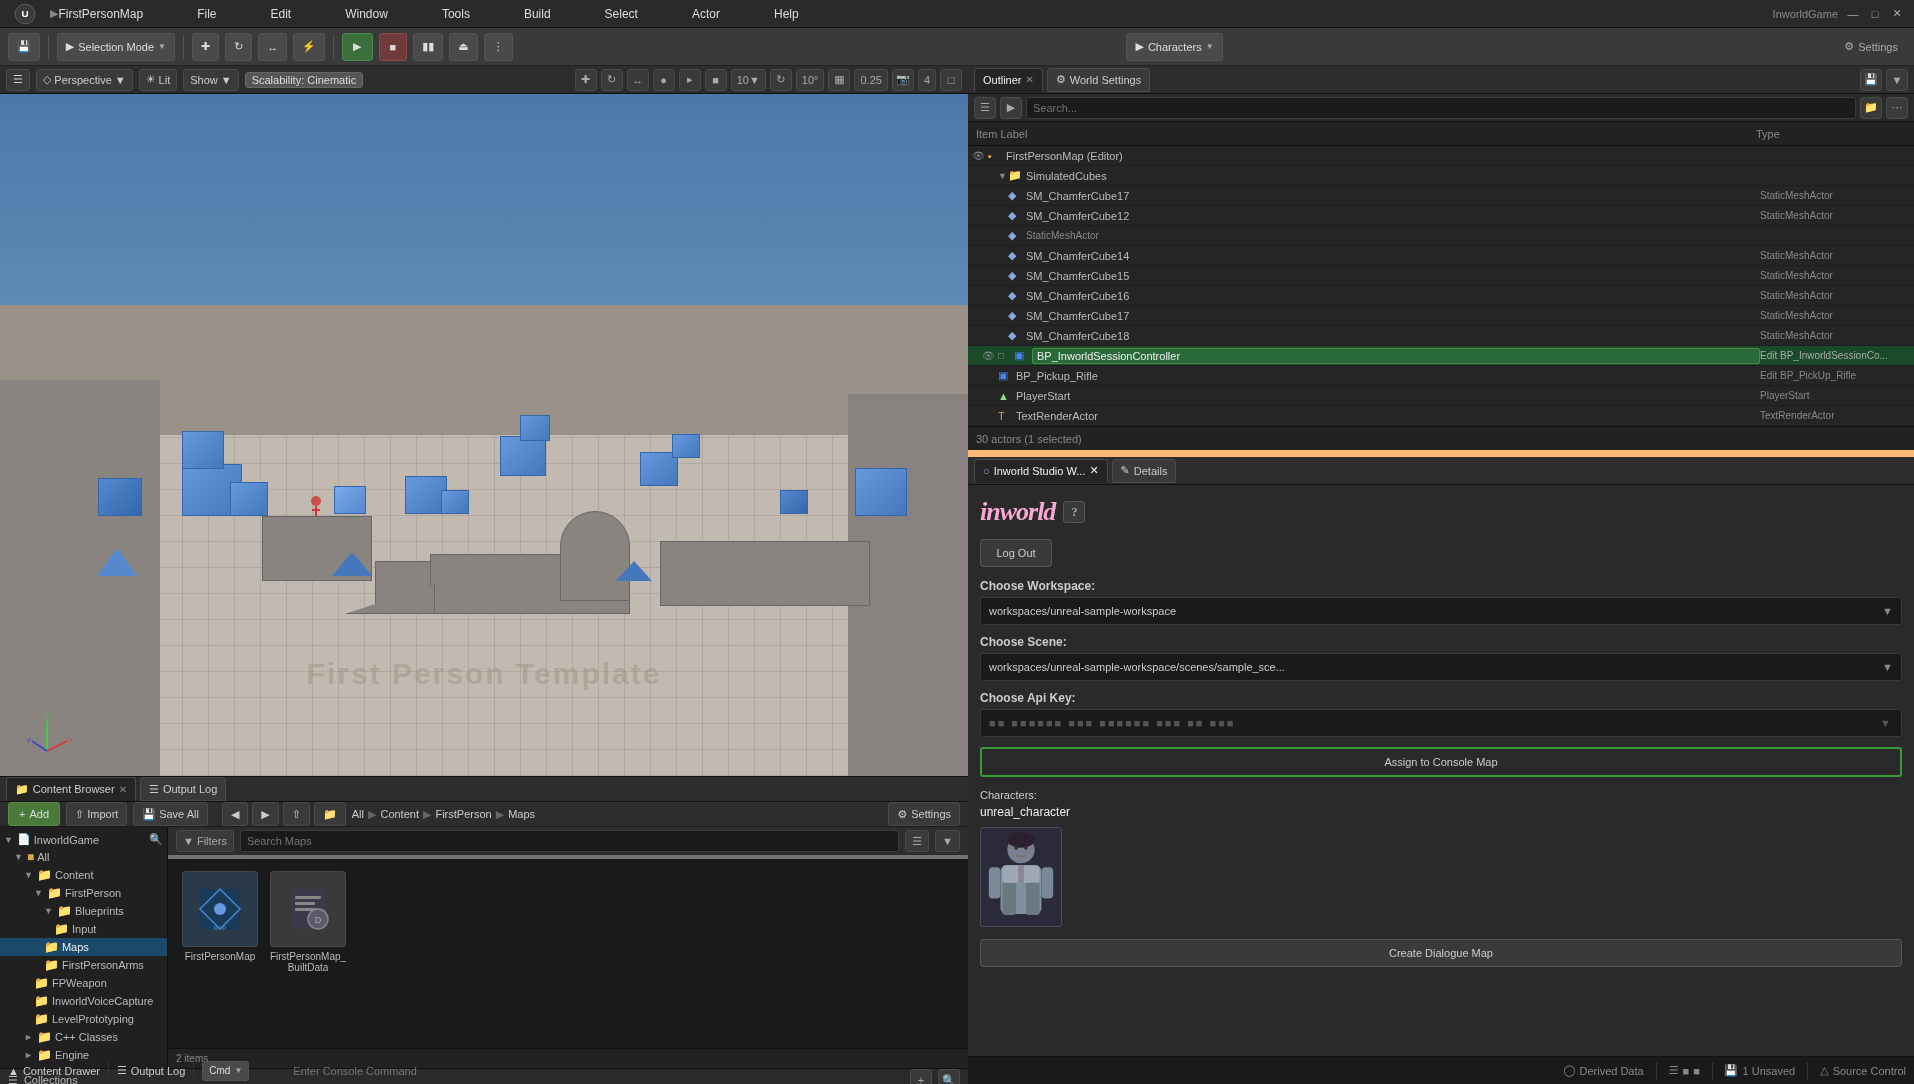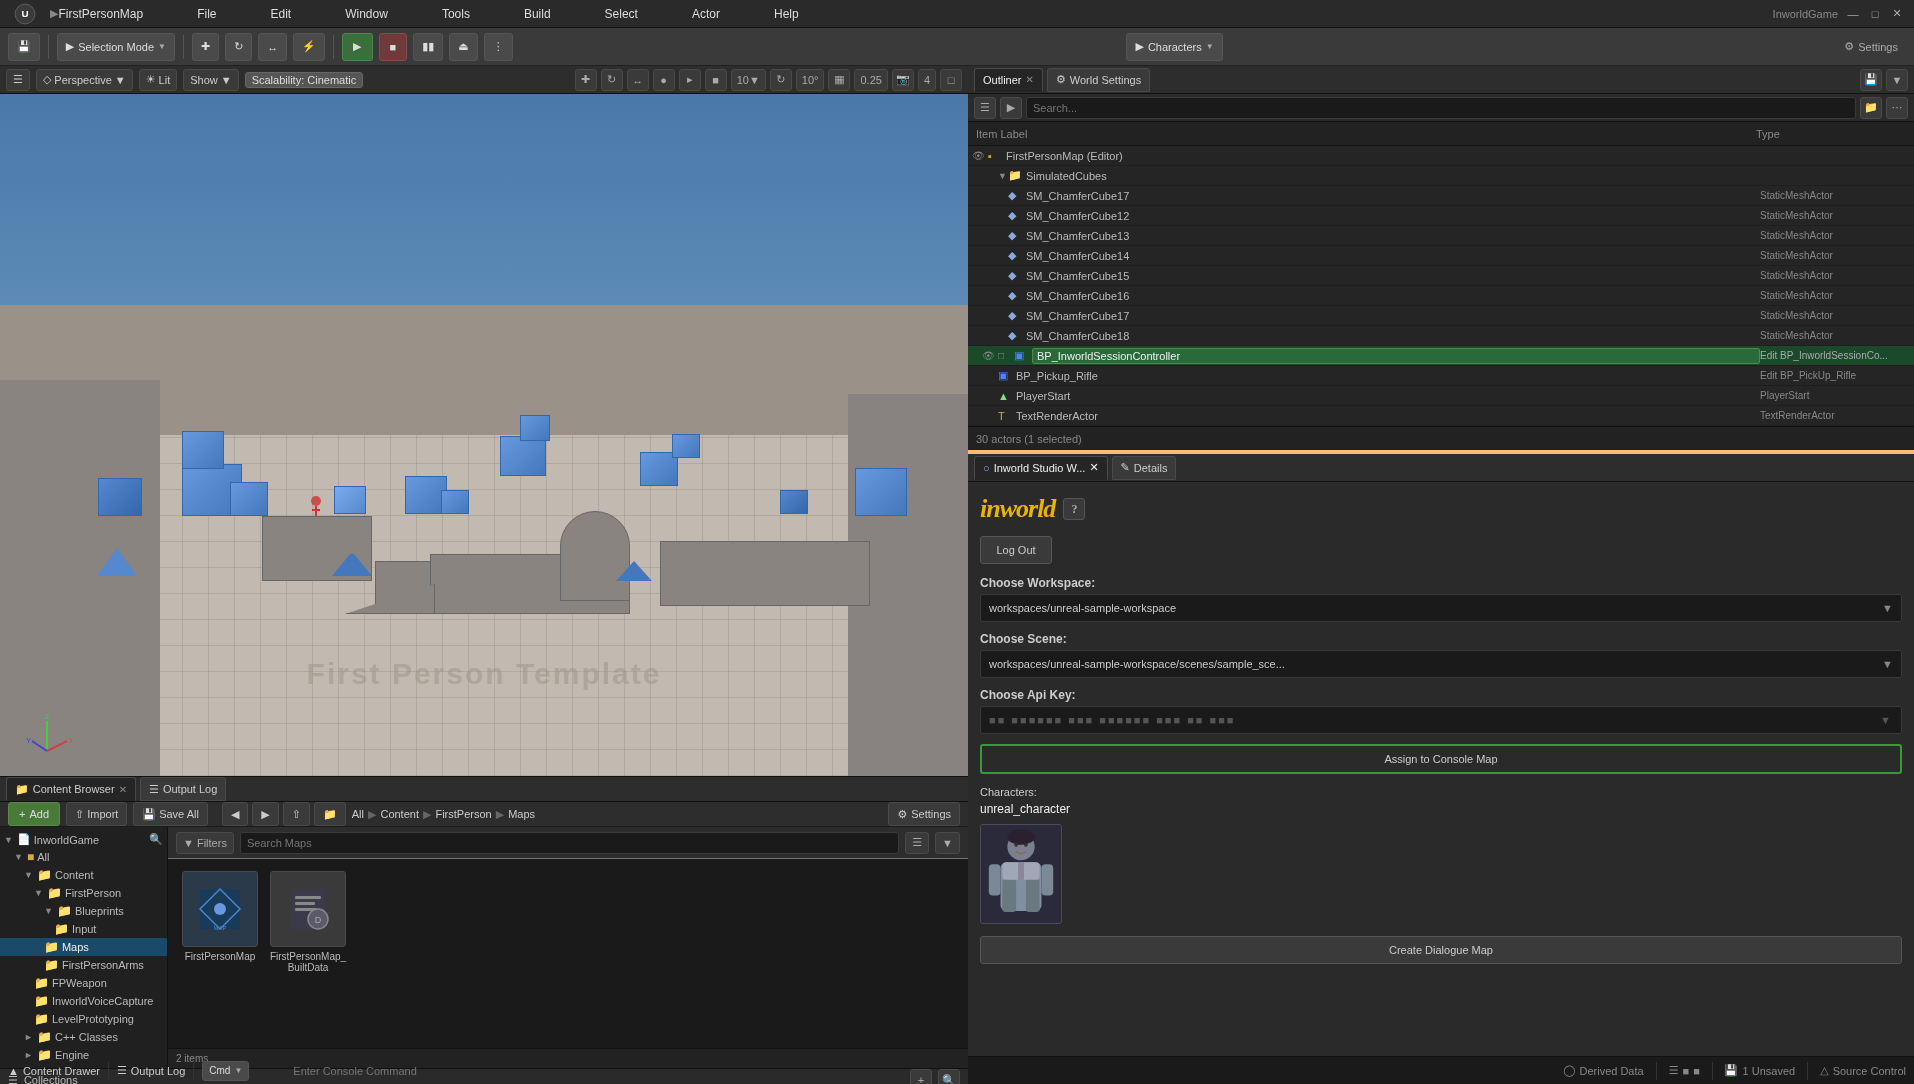--- a/index.html
+++ b/index.html
@@ -299,21 +299,21 @@
       display: flex;
       flex-direction: column;
     }
     .cb-content-toolbar {
       height: 32px;
       background: #2d2d2d;
       display: flex;
       align-items: center;
       padding: 0 8px;
       gap: 6px;
-      border-bottom: 1px solid #737373;
+      border-bottom: 4px solid #737373;
     }
     .cb-filter-btn {
       height: 22px;
       background: #3a3a3a;
       border: 1px solid #4a4a4a;
       border-radius: 3px;
       display: flex;
       align-items: center;
       padding: 0 6px;
       gap: 3px;
@@ -408,21 +408,21 @@
       display: flex;
       flex-direction: column;
       background: #252525;
     }
 
     
     .outliner-section {
       flex: 0 0 300px;
       display: flex;
       flex-direction: column;
-      border-bottom: 4px solid #fdba74;
+      border-bottom: 7px solid #fdba74;
     }
     .panel-tabs {
       height: 28px;
       background: #2d2d2d;
       display: flex;
       align-items: center;
       padding: 0 6px;
       gap: 4px;
       border-bottom: 1px solid #111;
     }
@@ -1166,21 +1166,20 @@
         </div>
         <div class="outliner-item indent-2">
           <span class="vis-icon"></span>
           <span class="item-icon" style="color:#88aadd;">◆</span>
           <span class="item-label">SM_ChamferCube12</span>
           <span class="item-type">StaticMeshActor</span>
         </div>
         <div class="outliner-item indent-2">
           <span class="vis-icon"></span>
           <span class="item-icon" style="color:#88aadd;">◆</span>
-          <span class="item-label">SM_ChamferCube13</span>
           <span class="item-type">StaticMeshActor</span>
         </div>
         <div class="outliner-item indent-2">
           <span class="vis-icon"></span>
           <span class="item-icon" style="color:#88aadd;">◆</span>
           <span class="item-label">SM_ChamferCube14</span>
           <span class="item-type">StaticMeshActor</span>
         </div>
         <div class="outliner-item indent-2">
           <span class="vis-icon"></span>
@@ -1252,21 +1251,21 @@
         </div>
         <div class="details-tab">
           <span>✎</span>
           <span>Details</span>
         </div>
       </div>
 
       <div class="inworld-body">
 
         <div class="inworld-logo">
-          <span style="font-family:serif;font-size:26px;color:#eab308;letter-spacing:-1px;font-style:italic;">inworld</span>
+          <span style="font-family:serif;font-size:26px;color:#f9a8d4;letter-spacing:-1px;font-style:italic;">inworld</span>
           <div class="help-btn">?</div>
         </div>
 
         <div class="inworld-btn" style="width:72px;">
           <span>Log Out</span>
         </div>
 
         <div class="inworld-label">Choose Workspace:</div>
         <div class="inworld-dropdown">
           <span>workspaces/unreal-sample-workspace</span>

